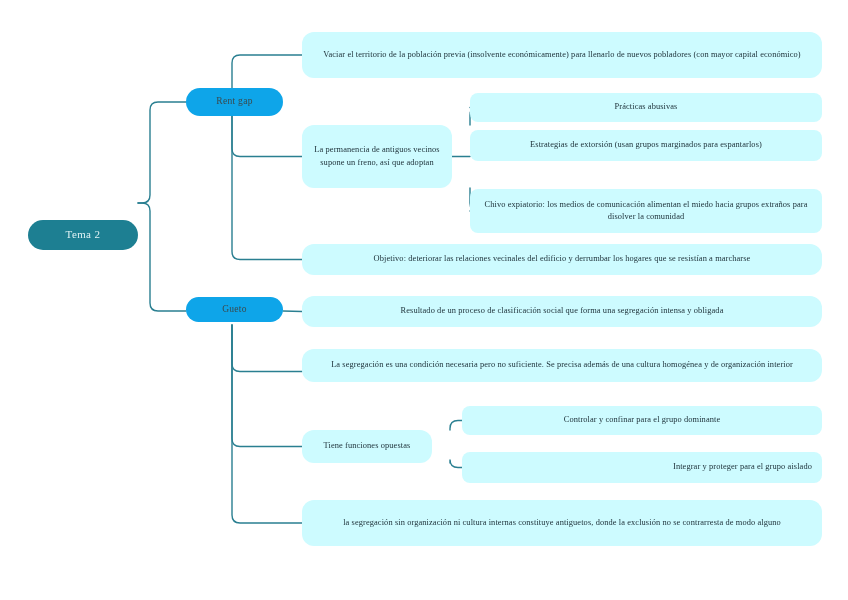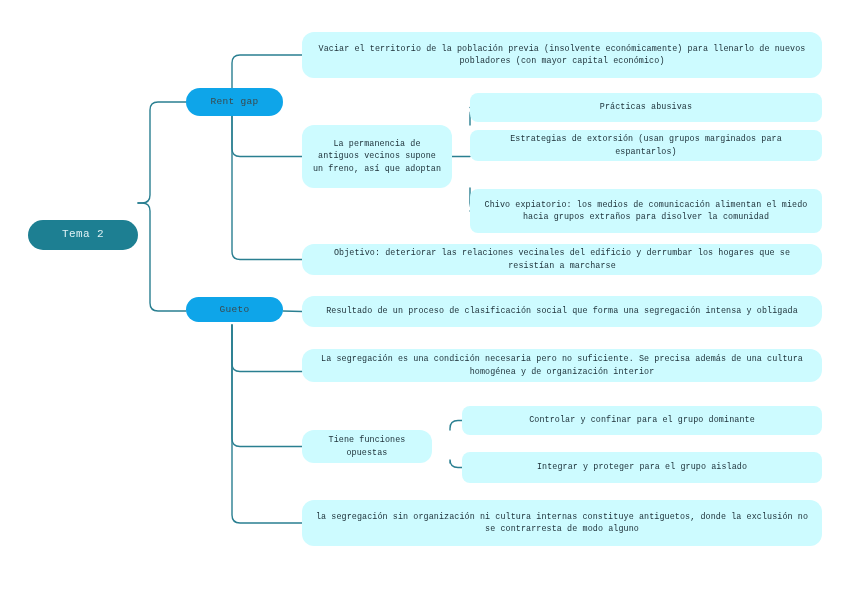--- a/index.html
+++ b/index.html
@@ -25,21 +25,20 @@
   .node {
     position: absolute;
     box-sizing: border-box;
     display: flex;
     align-items: center;
     justify-content: center;
     text-align: center;
     line-height: 1.45;
     color: #2b3a42;
     padding: 4px 10px;
-    font-family: Liberation Mono, monospace;
   }
   .node-root {
     background: #1d7f92;
     color: #dff2f5;
     border-radius: 16px;
     font-size: 11px;
     letter-spacing: 0.4px;
   }
   .node-branch {
     background: #0ea5e9;
@@ -117,20 +116,20 @@
       </div>
       <div class="node node-leaf" style="left: 302px; top: 349px; width: 520px; height: 33px;">
         <span class="node-inner">La segregación es una condición necesaria pero no suficiente. Se precisa además de una cultura homogénea y de organización interior</span>
       </div>
       <div class="node node-leaf" style="left: 302px; top: 430px; width: 130px; height: 33px;">
         <span class="node-inner">Tiene funciones opuestas</span>
       </div>
       <div class="node node-sub" style="left: 462px; top: 406px; width: 360px; height: 29px;">
         <span class="node-inner">Controlar y confinar para el grupo dominante</span>
       </div>
-      <div class="node node-sub" style="left: 462px; top: 452px; width: 360px; height: 31px;">
+      <div class="node node-sub" style="left: 462px; top: 452px; width: 360px; height: 31px; text-align: right;">
         <span class="node-inner">Integrar y proteger para el grupo aislado</span>
       </div>
       <div class="node node-leaf" style="left: 302px; top: 500px; width: 520px; height: 46px;">
         <span class="node-inner">la segregación sin organización ni cultura internas constituye antiguetos, donde la exclusión no se contrarresta de modo alguno</span>
       </div>
     </div>
 </div>
 
 </body></html>

